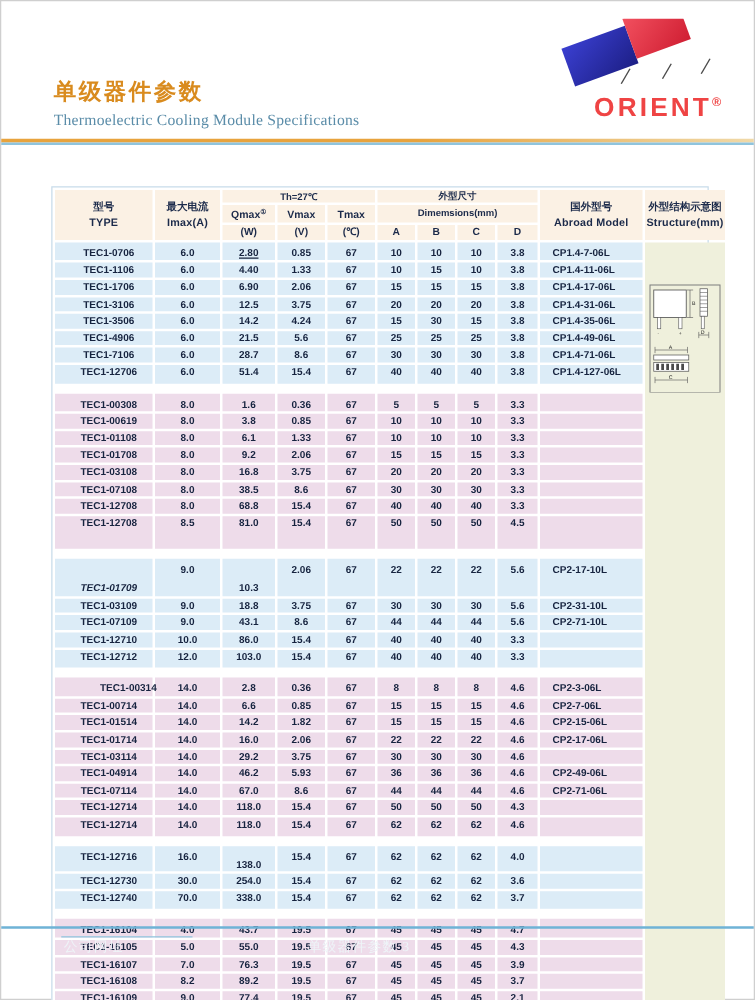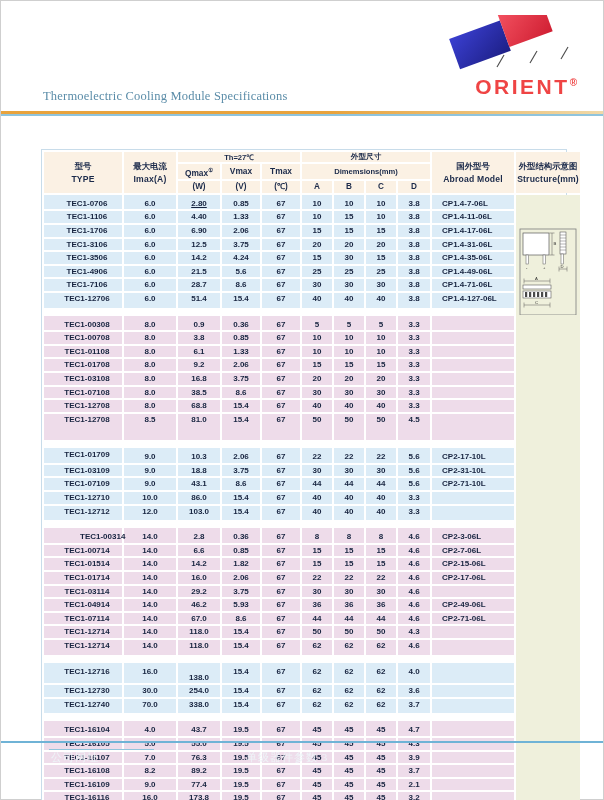--- a/index.html
+++ b/index.html
@@ -227,20 +227,21 @@
         </g>
         <g stroke="#4a4a4a" stroke-width="1.1">
           <line x1="106" y1="52" x2="113" y2="40"></line>
           <line x1="139" y1="48" x2="146" y2="36"></line>
           <line x1="170" y1="44" x2="177" y2="32"></line>
         </g>
       </svg>
       <div class="logo-text"><span>ORIENT</span><span class="logo-reg">®</span></div>
     </div>
 
+    <div class="title-cn">单级器件参数</div>
     <div class="title-en">Thermoelectric Cooling Module Specifications</div>
 
     <div class="rule-orange"></div>
     <div class="rule-blue"></div>
   </div>
 
   <div class="table-wrap">
     <table class="spec">
       <colgroup>
         <col style="width:78px">
@@ -473,31 +474,31 @@
             <td></td>
             <td></td>
             <td></td>
             <td></td>
             <td></td>
             <td></td>
           </tr>
           <tr>
             <td class="dc pink left" style="padding-top: 3px;">TEC1-00308</td>
             <td class="dc pink" style="padding-top: 3px;">8.0</td>
-            <td class="dc pink" style="padding-top: 3px;">0.9</td>
+            <td class="dc pink" style="padding-top: 3px;">1.6</td>
             <td class="dc pink" style="padding-top: 3px;">0.36</td>
             <td class="dc pink" style="padding-top: 3px;">67</td>
             <td class="dc pink" style="padding-top: 3px;">5</td>
             <td class="dc pink" style="padding-top: 3px;">5</td>
             <td class="dc pink" style="padding-top: 3px;">5</td>
             <td class="dc pink" style="padding-top: 3px;">3.3</td>
             <td class="dc model pink" style="padding-top: 3px;"></td>
           </tr>
           <tr>
-            <td class="dc pink left">TEC1-00708</td>
+            <td class="dc pink left">TEC1-00619</td>
             <td class="dc pink">8.0</td>
             <td class="dc pink">3.8</td>
             <td class="dc pink">0.85</td>
             <td class="dc pink">67</td>
             <td class="dc pink">10</td>
             <td class="dc pink">10</td>
             <td class="dc pink">10</td>
             <td class="dc pink">3.3</td>
             <td class="dc model pink"></td>
           </tr>
@@ -579,23 +580,23 @@
             <td></td>
             <td></td>
             <td></td>
             <td></td>
             <td></td>
             <td></td>
             <td></td>
             <td></td>
           </tr>
           <tr>
-            <td class="dc blue left" style="padding-top: 1px;">TEC1-01709</td>
+            <td class="dc blue left" style="padding-top: 18px; font-style: italic;">TEC1-01709</td>
             <td class="dc blue" style="padding-top: 3px;">9.0</td>
-            <td class="dc blue" style="padding-top: 3px; margin-top: 10px;">10.3</td>
+            <td class="dc blue" style="padding-top: 18px; margin-top: 10px;">10.3</td>
             <td class="dc blue" style="padding-top: 3px;">2.06</td>
             <td class="dc blue" style="padding-top: 3px;">67</td>
             <td class="dc blue" style="padding-top: 3px;">22</td>
             <td class="dc blue" style="padding-top: 3px;">22</td>
             <td class="dc blue" style="padding-top: 3px;">22</td>
             <td class="dc blue" style="padding-top: 3px;">5.6</td>
             <td class="dc model blue" style="padding-top: 3px;">CP2-17-10L</td>
           </tr>
           <tr>
             <td class="dc blue left">TEC1-03109</td>

